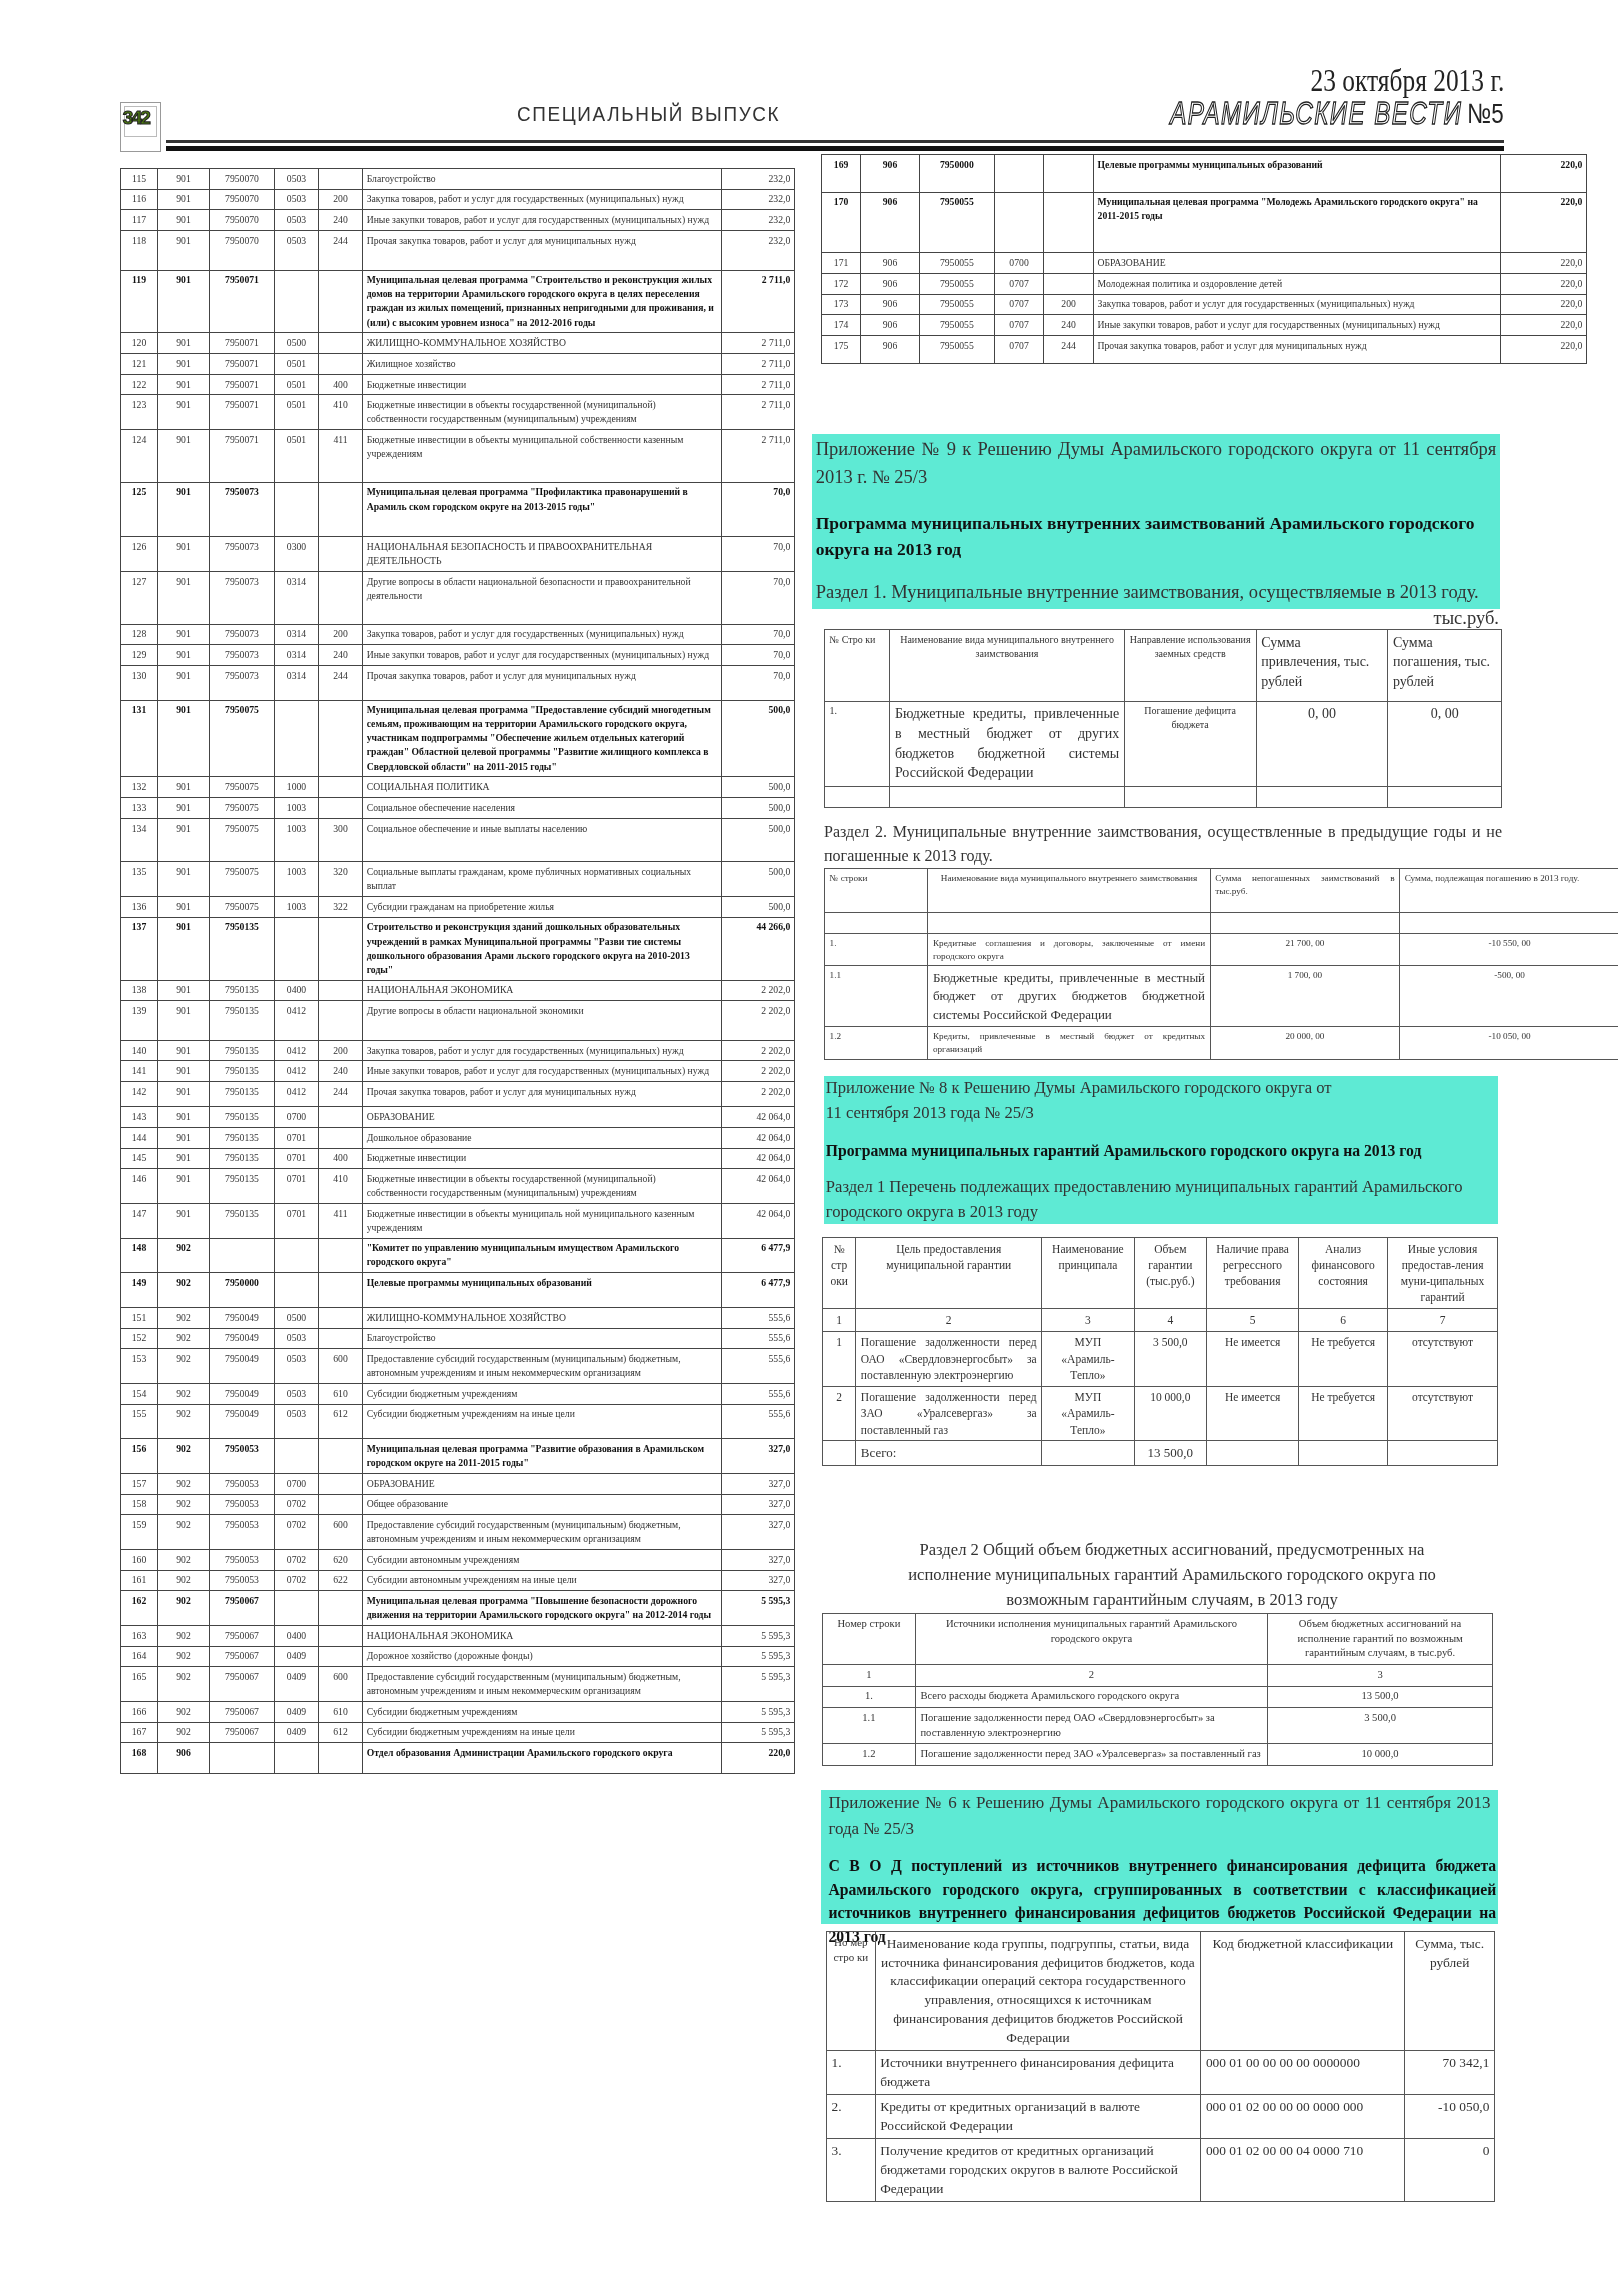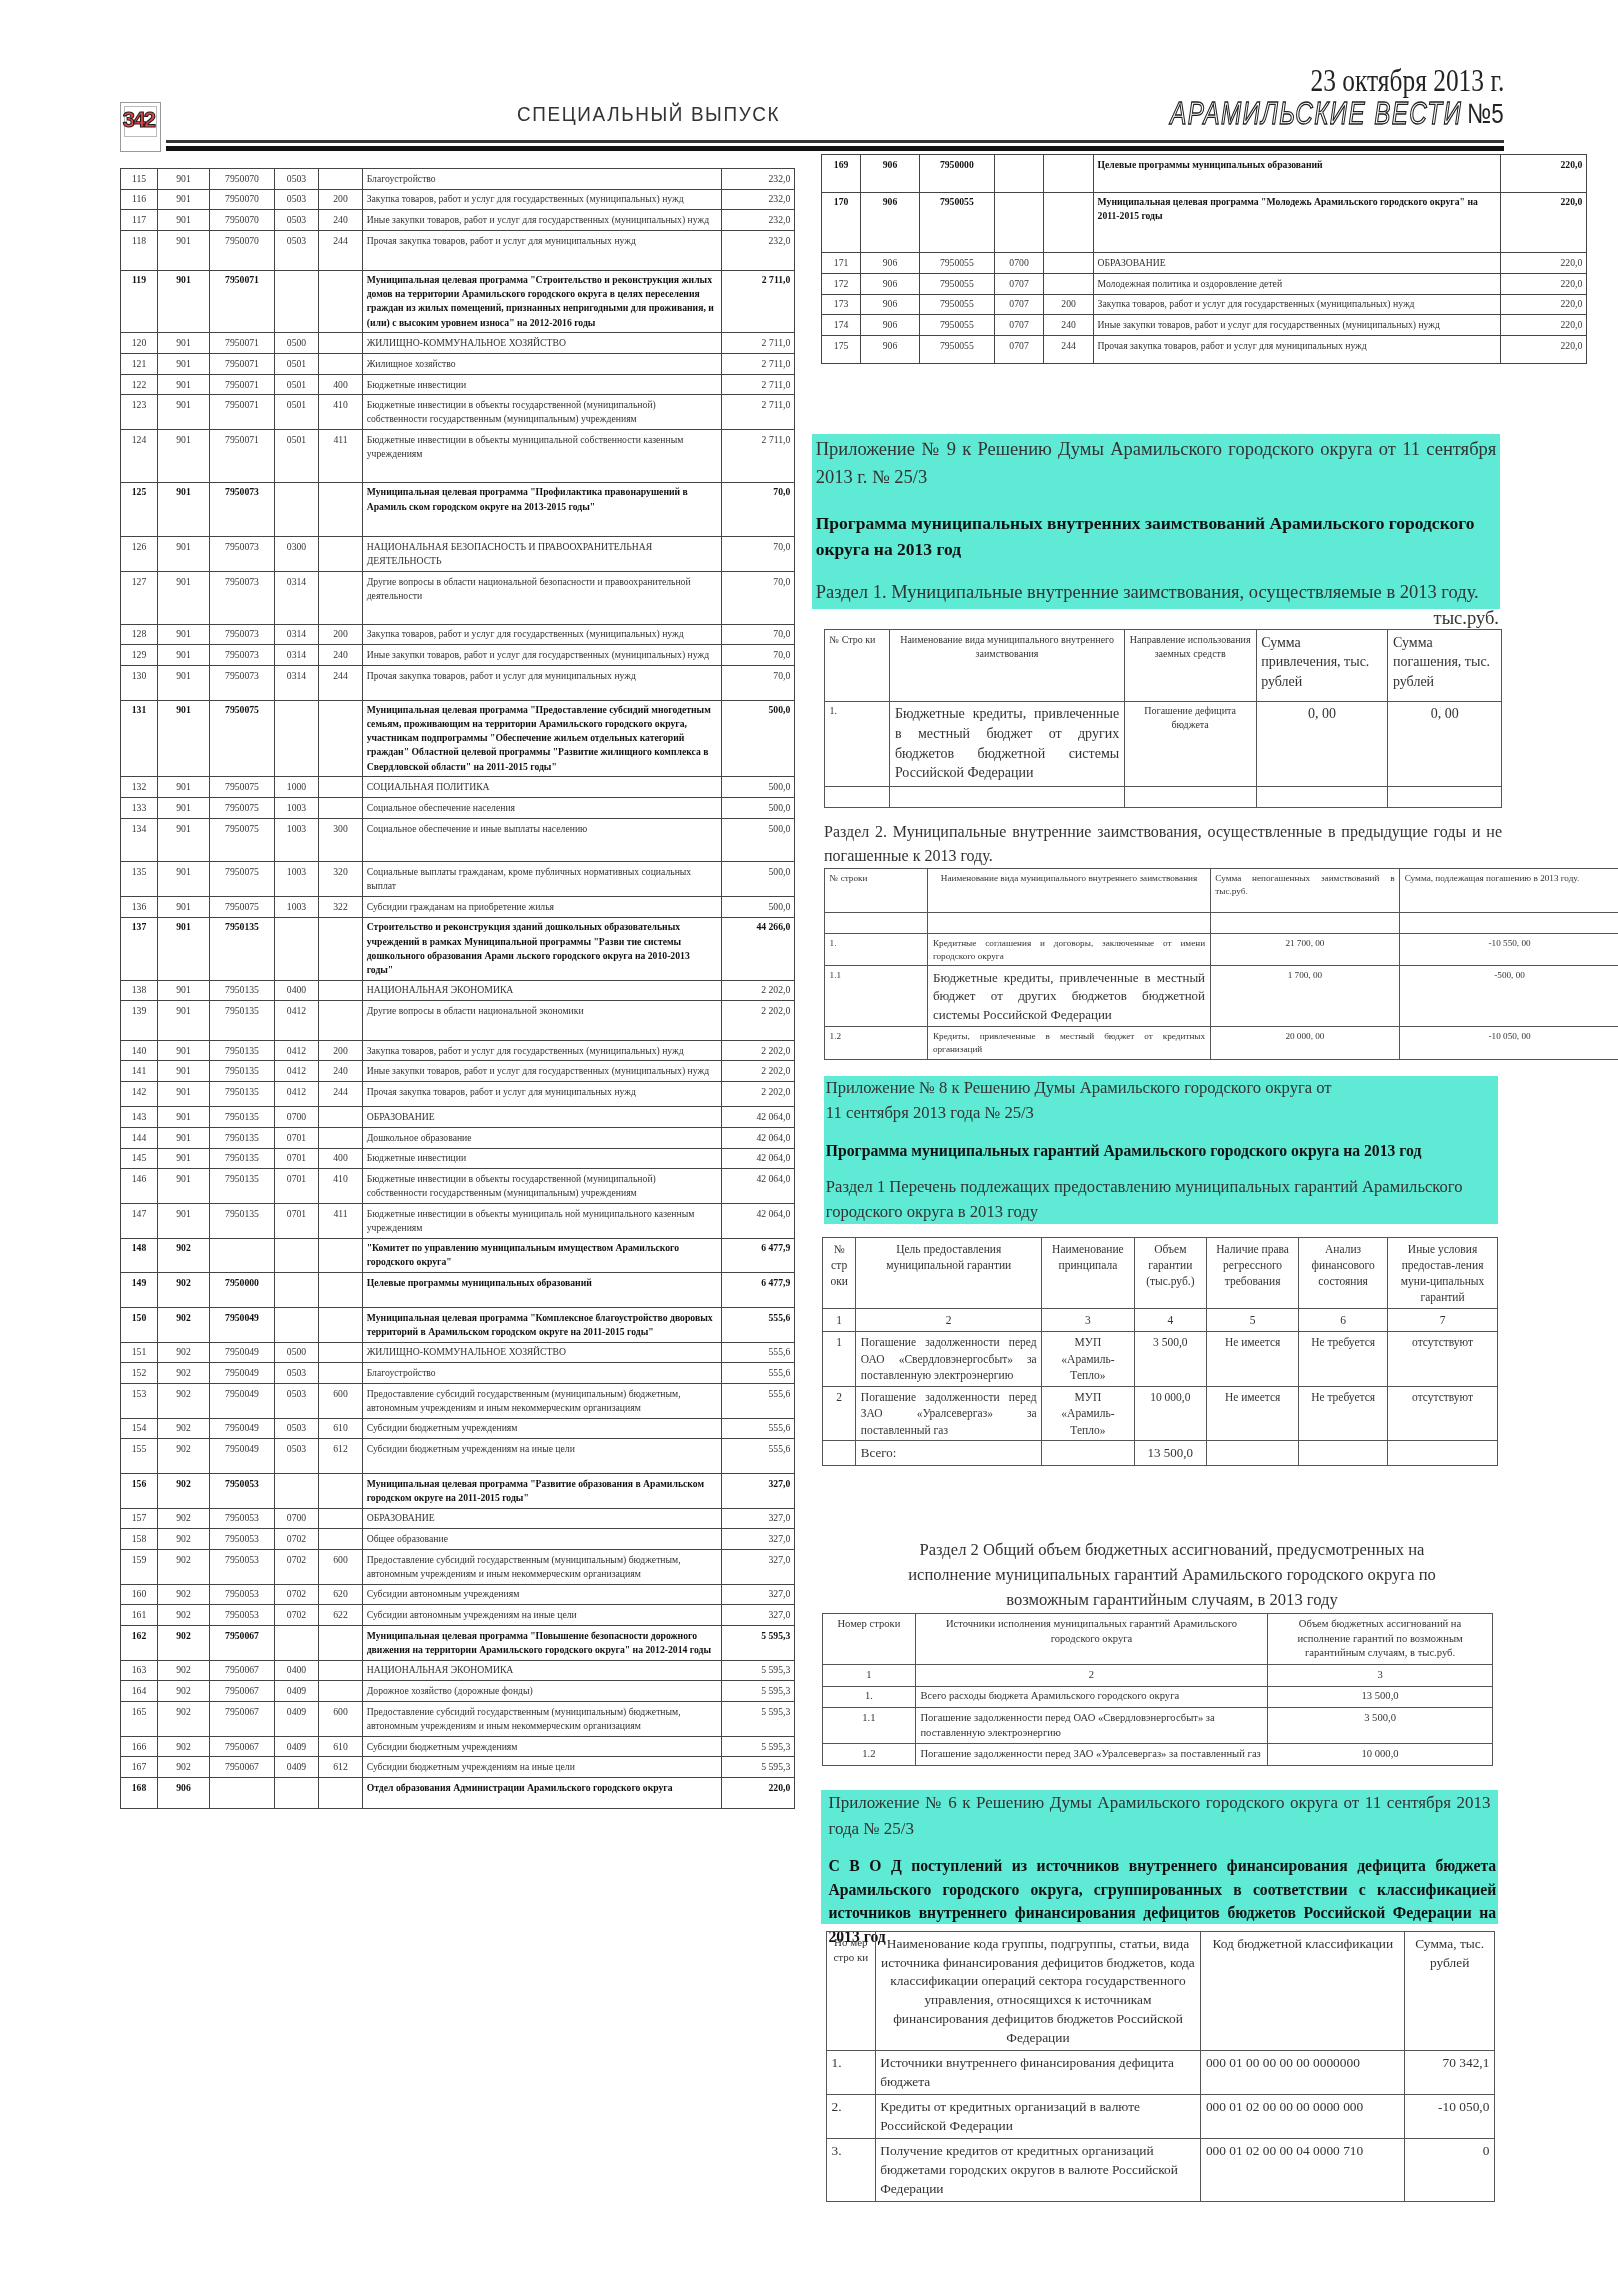--- a/index.html
+++ b/index.html
@@ -1,21 +1,21 @@
 <!DOCTYPE html>
 <html style="font-size:14.8px"><head>
 <meta charset="utf-8">
 <style>
   html, body { margin: 0; padding: 0; background: #fff; }
   body { width: 1619px; height: 2290px; position: relative; font-family: "Liberation Serif", serif; color: #222; overflow: hidden; }
   .abs { position: absolute; }
 
   
   .page-badge { left: 120px; top: 102px; width: 39px; height: 48px; border: 1.8px solid #999; background: #fff; }
-  .page-badge .num { position: absolute; left: 1.8px; top: 3.7px; font-family: "Liberation Sans Narrow", "Liberation Sans", sans-serif; font-size: 22px; letter-spacing: -1.8px; color: #ef4444; -webkit-text-stroke: 1.1px #222; font-weight: bold; }
+  .page-badge .num { position: absolute; left: 1.8px; top: 3.7px; font-family: "Liberation Sans Narrow", "Liberation Sans", sans-serif; font-size: 19px; letter-spacing: -1.8px; color: #4d7c0f; -webkit-text-stroke: 1.1px #222; font-weight: bold; }
   .page-badge .inner { position: absolute; left: 2.8px; top: 2.8px; right: 2.8px; height: 29.5px; border: 1.8px solid #bbb; }
   .rule { left: 166px; right: 115px; }
   .rule1 { top: 140px; height: 2.8px; background: #333; }
   .rule2 { top: 146px; height: 4.6px; background: #111; }
   .special { left: 517px; top: 102px; font-family: "Liberation Sans", sans-serif; font-size: 21px; letter-spacing: 1.8px; color: #333; transform: scaleX(0.9); transform-origin: left; }
   .date { right: 115px; top: 63px; font-size: 31px; color: #222; transform: scaleX(0.82); transform-origin: right; }
   .paper-name { right: 157px; top: 96px; font-family: "Liberation Sans", sans-serif; font-size: 31px; font-style: italic; letter-spacing: 1.8px; color: #fff; -webkit-text-stroke: 1.3px #222; transform: scaleX(0.78); transform-origin: right; }
   .issue { right: 115px; top: 98px; font-family: "Liberation Sans", sans-serif; font-size: 28px; color: #222; transform: scaleX(0.8); transform-origin: right; }
 
   
@@ -371,29 +371,20 @@
         <td class="r">6 477,9</td>
       </tr>
       <tr class="bold">
         <td class="c" style="height: 28px;">149</td>
         <td class="c">902</td>
         <td class="c">7950000</td>
         <td class="c"></td>
         <td class="c"></td>
         <td>Целевые программы муниципальных образований</td>
         <td class="r">6 477,9</td>
-      </tr>
-      <tr class="bold">
-        <td class="c">150</td>
-        <td class="c">902</td>
-        <td class="c">7950049</td>
-        <td class="c"></td>
-        <td class="c"></td>
-        <td>Муниципальная целевая программа "Комплексное благоустройство дворовых территорий в Арамильском городском округе на 2011-2015 годы"</td>
-        <td class="r">555,6</td>
       </tr>
       <tr>
         <td class="c">151</td>
         <td class="c">902</td>
         <td class="c">7950049</td>
         <td class="c">0500</td>
         <td class="c"></td>
         <td>ЖИЛИЩНО-КОММУНАЛЬНОЕ ХОЗЯЙСТВО</td>
         <td class="r">555,6</td>
       </tr>

